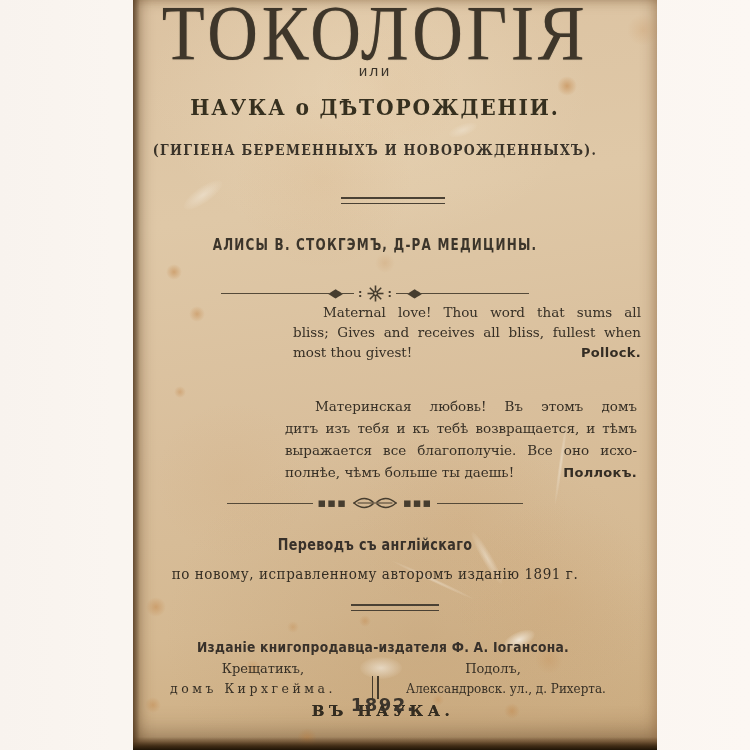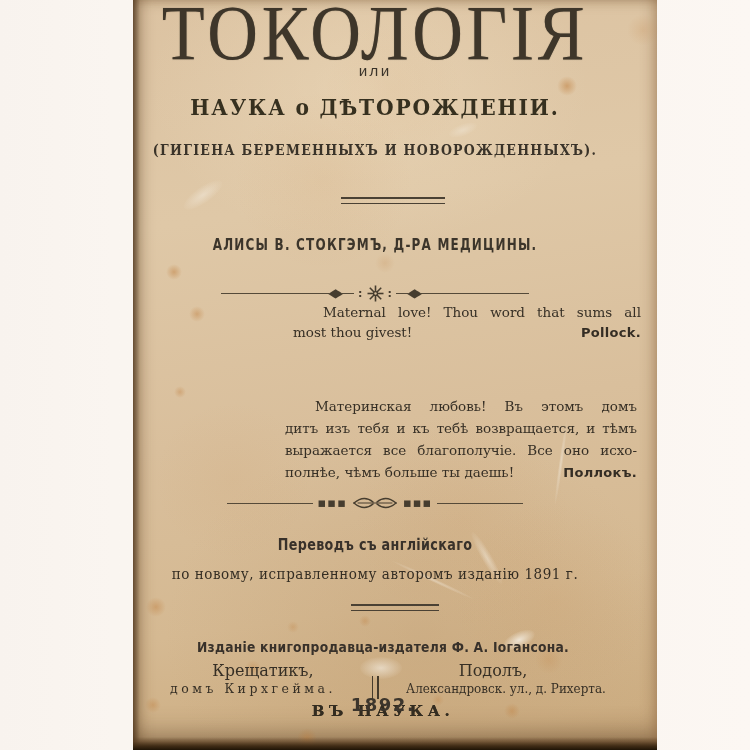--- a/index.html
+++ b/index.html
@@ -65,21 +65,21 @@
   .quote-ru{top:395px;left:152px;width:352px;font-size:13.5px;line-height:22px;}
   .qline{text-align:justify;text-align-last:justify;}
   .qind{text-indent:30px;}
   .qlast{display:flex;justify-content:space-between;align-items:baseline;}
   .attrib{font-family:"DejaVu Sans","Liberation Sans",sans-serif;font-weight:700;font-size:13px;letter-spacing:.3px;color:#342d24;}
 
   .edition1{top:536px;font-family:"DejaVu Sans","Liberation Sans",sans-serif;font-size:15px;font-weight:700;letter-spacing:.4px;transform:scaleX(.85);color:#38312a;}
   .edition2{top:565px;font-size:15px;letter-spacing:.6px;transform:scaleX(.9);color:#342d23;}
 
   .publisher{top:639px;font-family:"DejaVu Sans","Liberation Sans",sans-serif;font-size:14.5px;font-weight:700;letter-spacing:.3px;transform:scaleX(.85);color:#38312a;}
-  .addr{position:absolute;font-size:16px;text-align:center;color:#362f25;white-space:nowrap;}
+  .addr{position:absolute;font-size:13px;text-align:center;color:#362f25;white-space:nowrap;}
   .addr-tl{top:661px;left:40px;width:180px;}
   .addr-tr{top:661px;left:260px;width:200px;}
   .addr-bl{top:681px;left:5px;width:230px;letter-spacing:3.5px;font-size:12.5px;}
   .addr-br{top:681px;left:248px;width:250px;font-size:13px;transform:scaleX(.92);}
   .vbar{position:absolute;top:676px;left:239px;height:23px;width:4px;border-left:1px solid #453b2c;border-right:2px solid #453b2c;}
   .city{top:702px;font-size:15px;font-weight:700;letter-spacing:4.5px;color:#332c20;text-shadow:0 0 .5px #332c20;}
   .year{top:694px;font-family:"DejaVu Sans","Liberation Sans",sans-serif;font-size:18px;font-weight:700;letter-spacing:1.5px;color:#3c352c;}
 </style>
 </head>
 <body>
@@ -142,20 +142,21 @@
           <circle cx="8.5" cy="8.5" r="1.2" fill="#d9bf9c"></circle>
       </svg>
       <span class="dotmark">:</span>
       <span class="orn-line stub"></span>
       <span class="diamond">◆</span>
       <span class="orn-line w1"></span>
     </div>
 
     <div class="quote quote-en">
       <div class="qline qind">Maternal love! Thou word that sums all</div>
+      <div class="qline">bliss; Gives and receives all bliss, fullest when</div>
       <div class="qlast">
         <span>most thou givest!</span>
         <span class="attrib">Pollock.</span>
       </div>
     </div>
 
     <div class="quote quote-ru">
       <div class="qline qind">Материнская любовь! Въ этомъ домъ</div>
       <div class="qline">дитъ изъ тебя и къ тебѣ возвращается, и тѣмъ</div>
       <div class="qline">выражается все благополучіе. Все оно исхо-</div>

